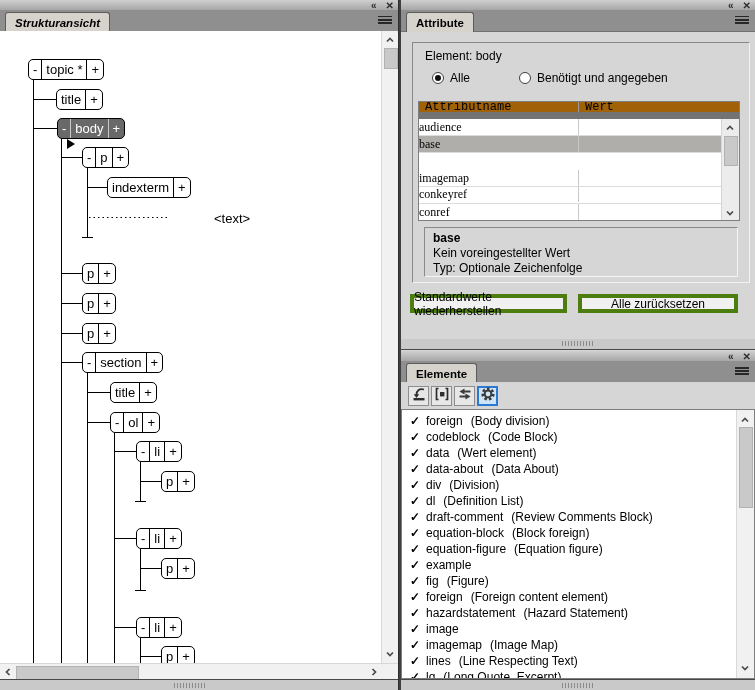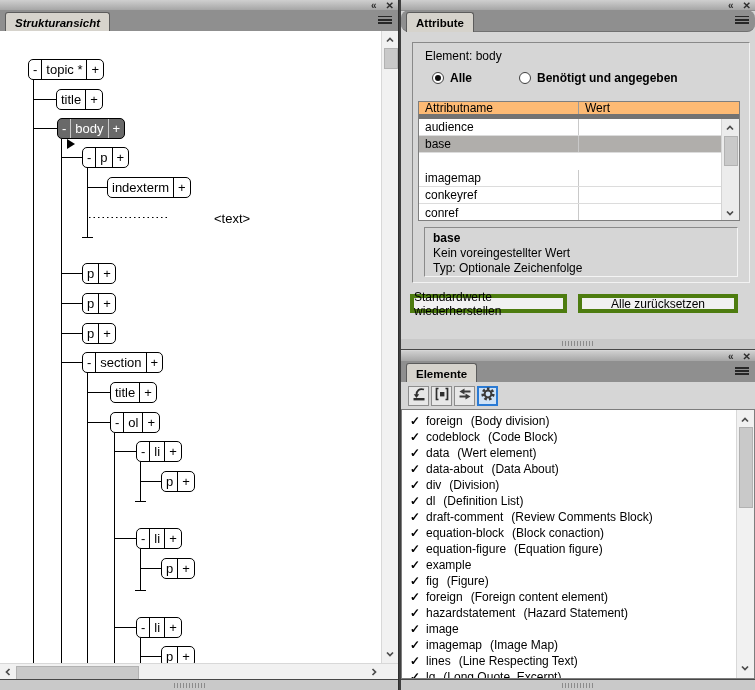--- a/index.html
+++ b/index.html
@@ -46,30 +46,30 @@
               border-top:5px solid transparent;border-bottom:5px solid transparent;z-index:2;}
   .text-node{position:absolute;font-size:13px;z-index:2;}
 
   
   .groupbox{position:absolute;left:11px;top:42px;width:336px;height:239px;
             border:1px solid;border-color:#898989 #f2f2f2 #f2f2f2 #898989;}
   .el-heading{position:absolute;left:12px;top:6px;font-size:12px;}
   .radio-row{position:absolute;left:0;top:29px;height:14px;width:100%;}
   .radio{position:absolute;width:12px;height:12px;border:1px solid #3f3f3f;border-radius:50%;background:#fff;box-sizing:border-box;}
   .radio.sel::after{content:"";position:absolute;left:2px;top:2px;width:6px;height:6px;background:#0d0d0d;border-radius:50%;}
-  .radio-label{position:absolute;top:0;font-size:12px;line-height:13px;font-weight:bold;}
+  .radio-label{position:absolute;top:0;font-size:12px;line-height:13px;}
   .attr-table{position:absolute;left:5px;top:58px;width:322px;height:120px;background:#fff;
               border:1px solid #7e7e7e;box-sizing:border-box;overflow:hidden;}
-  .at-header{position:absolute;left:0;top:0;right:0;height:17px;background:#fdba74;border-bottom:5px solid #737373;
-             display:flex;font-size:12px;box-sizing:border-box;}
+  .at-header{position:absolute;left:0;top:0;right:0;height:17px;background:#a16207;border-bottom:7px solid #737373;
+             display:flex;font-size:12px;box-sizing:border-box;font-family:Liberation Mono, monospace;}
   .at-hcell{display:flex;align-items:center;padding-left:6px;box-sizing:border-box;}
   .at-hcell.c1{width:160px;border-right:1px solid #9b9b9b;}
   .at-row{position:absolute;left:0;width:303px;height:17px;display:flex;font-size:12px;border-bottom:1px solid #dcdcdc;box-sizing:border-box;}
   .at-row.hl{background:#b0aeab;}
-  .at-cell{display:flex;align-items:center;padding-left:6px;box-sizing:border-box;overflow:hidden;white-space:nowrap;}
+  .at-cell{display:flex;align-items:center;box-sizing:border-box;overflow:hidden;white-space:nowrap;font-family:Liberation Serif, serif;}
   .at-cell.c1{width:160px;border-right:1px solid #c9c9c9;}
   .at-cell.c2{flex:1;}
   .attr-sb{position:absolute;top:17px;right:0;bottom:0;width:17px;background:#ececec;border-left:1px solid #d4d4d4;}
   .infobox{position:absolute;left:11px;top:184px;width:314px;height:50px;background:#d6d6d6;
            border:1px solid;border-color:#8a8a8a #f4f4f4 #f4f4f4 #8a8a8a;padding:3px 8px;box-sizing:border-box;
            font-size:12px;line-height:15px;overflow:hidden;}
   .infobox .ib-title{font-weight:bold;}
   .btn{position:absolute;height:19px;background:#f1f1f1;border:4px solid #4d7c0f;display:flex;align-items:center;
        justify-content:center;font-size:12px;box-sizing:border-box;}
 
@@ -248,21 +248,21 @@
 </div>
 
 <div class="panel panel-right">
 
   <div class="strip" style="top:0;">
     <div class="winicons">
       <span class="wicon">«</span>
       <span class="wicon">✕</span>
     </div>
   </div>
-  <div class="tabbar" style="top:10px;border-radius:8px;">
+  <div class="tabbar" style="top:10px;">
     <div class="tab">Attribute</div>
     <div class="menuicon"></div>
   </div>
 
   <div class="groupbox">
     <div class="el-heading">Element: body</div>
     <div class="radio-row">
       <span class="radio sel" style="left:19px;"></span>
       <span class="radio-label" style="left:37px;">Alle</span>
       <span class="radio" style="left:106px;"></span>
@@ -279,21 +279,21 @@
         <div class="at-cell c2"></div>
       </div>
       <div class="at-row hl" style="top:34px;">
         <div class="at-cell c1">base</div>
         <div class="at-cell c2"></div>
       </div>
       <div class="at-row" style="top:68px;">
         <div class="at-cell c1">imagemap</div>
         <div class="at-cell c2"></div>
       </div>
-      <div class="at-row" style="top:85px;">
+      <div class="at-row" style="top:85px;flex-direction:column;">
         <div class="at-cell c1">conkeyref</div>
         <div class="at-cell c2"></div>
       </div>
       <div class="at-row" style="top:102px;border-bottom:none;">
         <div class="at-cell c1">conref</div>
         <div class="at-cell c2"></div>
       </div>
       <div class="attr-sb">
         <div class="chev" style="left:2px;top:3px;">
           <svg width="10" height="10">
@@ -405,21 +405,21 @@
         <span class="edesc">(Definition List)</span>
       </div>
     <div class="erow" style="top:99px;">
         <span class="chk">✓</span>
         <span class="ename">draft-comment</span>
         <span class="edesc">(Review Comments Block)</span>
       </div>
     <div class="erow" style="top:115px;">
         <span class="chk">✓</span>
         <span class="ename">equation-block</span>
-        <span class="edesc">(Block conaction)</span>
+        <span class="edesc">(Block foreign)</span>
       </div>
     <div class="erow" style="top:131px;">
         <span class="chk">✓</span>
         <span class="ename">equation-figure</span>
         <span class="edesc">(Equation figure)</span>
       </div>
     <div class="erow" style="top:147px;">
         <span class="chk">✓</span>
         <span class="ename">example</span>
         <span class="edesc"></span>

